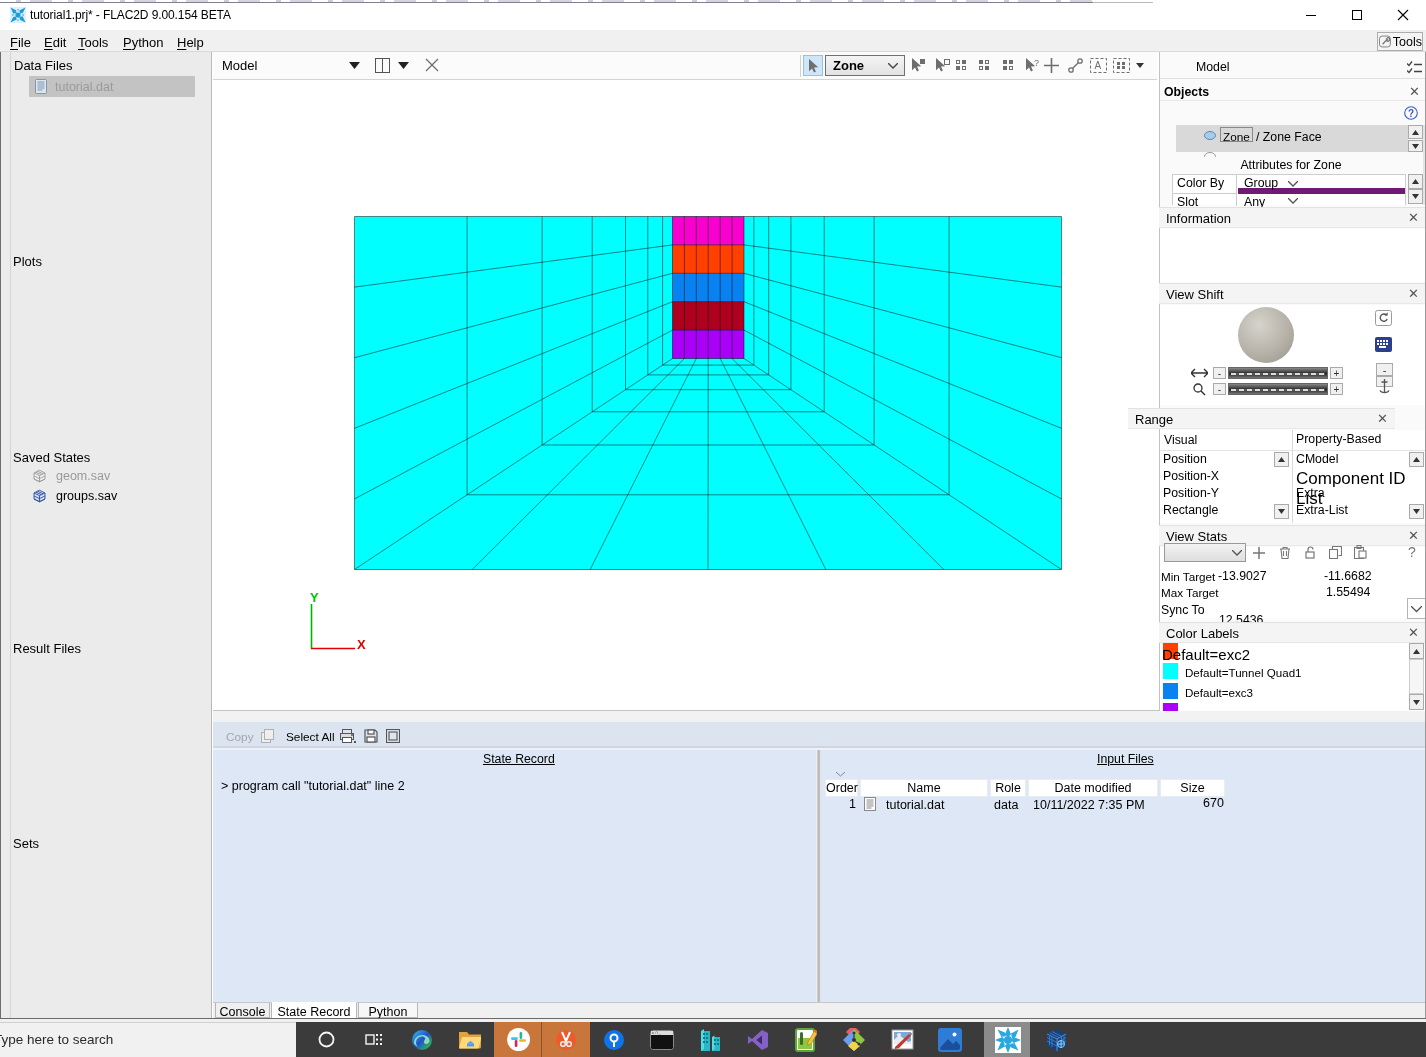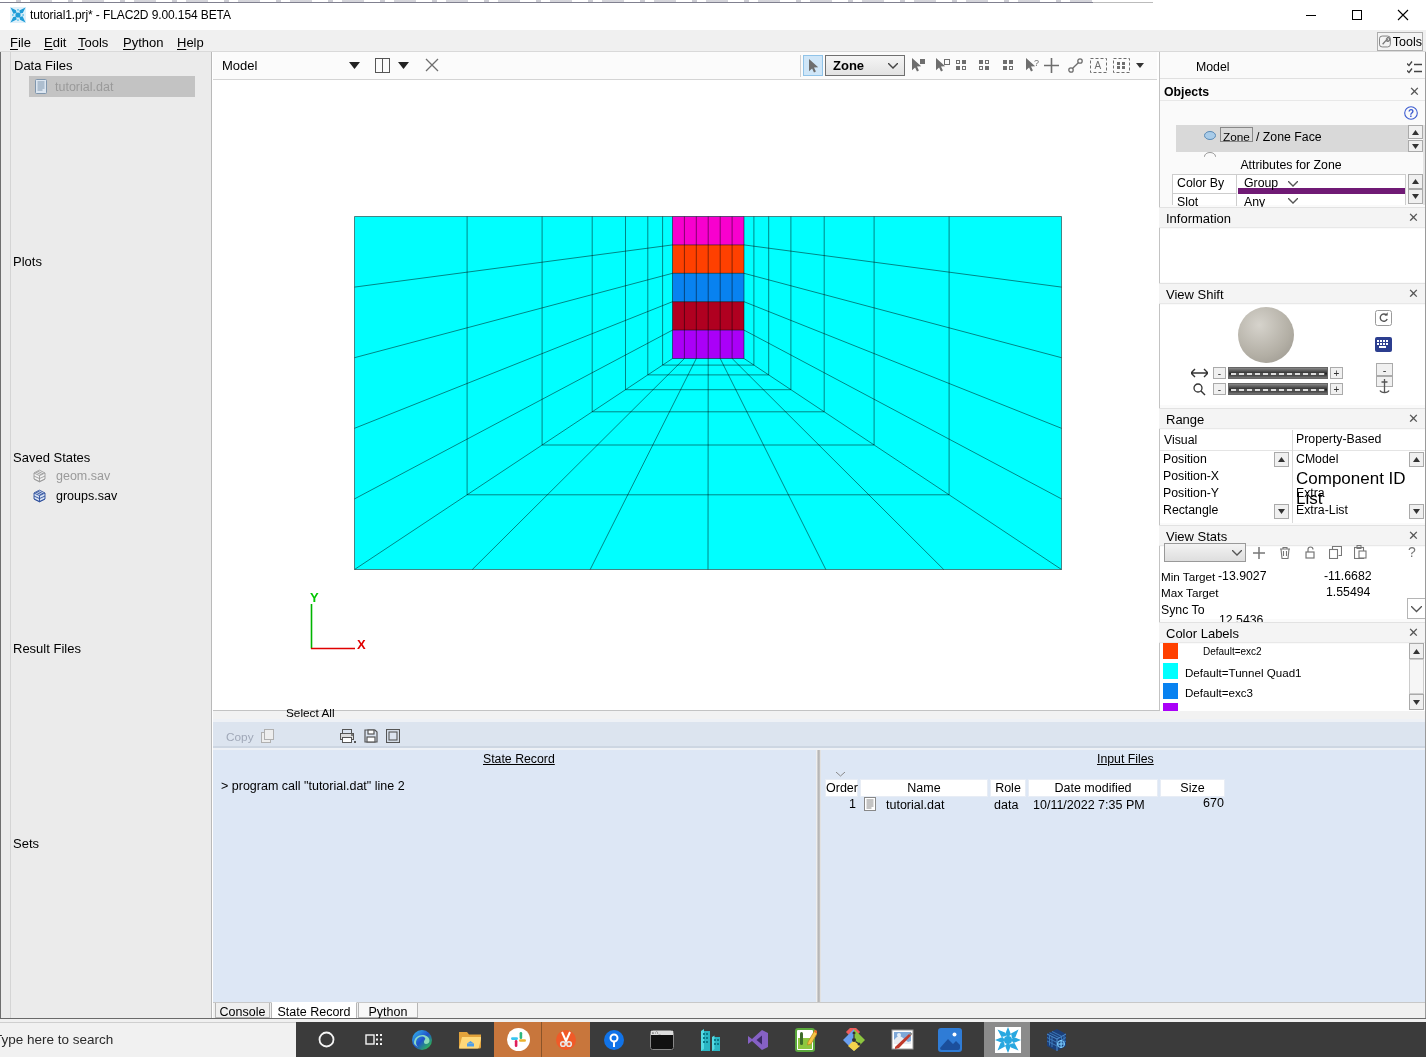--- a/index.html
+++ b/index.html
@@ -301,21 +301,21 @@
 <div class="abs sbtn" style="left:1213px;top:367px;width:13px;height:12px;font-size:10px;">-</div>
 <div class="abs" style="left:1228px;top:367px;width:100px;height:12px;background:linear-gradient(#888,#3a3a3a 45%,#222 55%,#777);border:1px solid #666;background-clip:padding-box;">
     <div style="position:absolute;left:2px;top:5px;right:2px;height:2px;background:repeating-linear-gradient(90deg,#ddd 0 5px,#555 5px 8px);"></div>
   </div>
 <div class="abs sbtn" style="left:1330px;top:367px;width:13px;height:12px;font-size:10px;">+</div>
 <div class="abs sbtn" style="left:1213px;top:383px;width:13px;height:12px;font-size:10px;">-</div>
 <div class="abs" style="left:1228px;top:383px;width:100px;height:12px;background:linear-gradient(#888,#3a3a3a 45%,#222 55%,#777);border:1px solid #666;background-clip:padding-box;">
     <div style="position:absolute;left:2px;top:5px;right:2px;height:2px;background:repeating-linear-gradient(90deg,#ddd 0 5px,#555 5px 8px);"></div>
   </div>
 <div class="abs sbtn" style="left:1330px;top:383px;width:13px;height:12px;font-size:10px;">+</div>
-<div class="sechead" style="left:1159px;top:408px;">
+<div class="sechead" style="left:1128px;top:408px;">
     <span class="t">Range</span>
     <span class="x">✕</span>
   </div>
 <div class="abs" style="left:1160px;top:430px;width:266px;height:93px;background:#fff;"></div>
 <span class="abs" style="left:1164px;top:433px;font-size:12.3px;">Visual</span>
 <span class="abs" style="font-size:12.3px;left:1296px;top:432px;">Property-Based</span>
 <div class="abs" style="left:1160px;top:450px;width:266px;height:1px;background:#e4e4e4;"></div>
 <div class="abs" style="left:1292px;top:430px;width:1px;height:93px;background:#d9d9d9;"></div>
 <span class="abs" style="font-size:12.3px;left:1163px;top:452px;">Position</span>
 <span class="abs" style="font-size:12.3px;left:1163px;top:469px;">Position-X</span>
@@ -384,21 +384,21 @@
 <div class="abs" style="left:1407px;top:598px;width:19px;height:21px;background:#fff;border:1px solid #b5b5b5;"></div>
 <svg class="abs" style="left:1411px;top:606px;" width="11" height="7">
     <path d="M0 0l5.5 5.5L11 0" stroke="#555" stroke-width="1.3" fill="none"></path>
   </svg>
 <div class="sechead" style="left:1159px;top:622px;">
     <span class="t">Color Labels</span>
     <span class="x">✕</span>
   </div>
 <div class="abs" style="left:1160px;top:644px;width:266px;height:67px;background:#fff;"></div>
 <div class="abs" style="left:1163px;top:643px;width:15px;height:16px;background:#ff4000;"></div>
-<span class="abs" style="left:1203px;top:646px;font-size:10px;">Default=exc2</span>
+<span class="abs" style="left:1162px;top:646px;font-size:15px;">Default=exc2</span>
 <div class="abs" style="left:1163px;top:663px;width:15px;height:16px;background:#00ffff;"></div>
 <span class="abs" style="left:1185px;top:666px;font-size:11.6px;">Default=Tunnel Quad1</span>
 <div class="abs" style="left:1163px;top:683px;width:15px;height:16px;background:#0882f0;"></div>
 <span class="abs" style="left:1185px;top:686px;font-size:11.6px;">Default=exc3</span>
 <div class="abs" style="left:1163px;top:703px;width:15px;height:8px;background:#aa00f8;"></div>
 <div class="sbtn" style="left:1409px;top:643px;height:16px;width:15px;">
     <svg width="7" height="5">
       <path d="M0 5h7L3.5 0z" fill="#333"></path>
     </svg>
   </div>
@@ -409,21 +409,21 @@
   </div>
 <div class="abs" style="left:1409px;top:659px;width:15px;height:35px;background:#f6f6f6;border:1px solid #ccc;"></div>
 <div class="abs bottom"></div>
 <div class="abs" style="left:213px;top:711px;width:1213px;height:8px;background:#f2f2f2;"></div>
 <div class="abs btoolbar"></div>
 <span class="abs" style="left:226px;top:730px;color:#a0a8b8;font-size:11.8px;">Copy</span>
 <svg class="abs" style="left:261px;top:729px;" width="14" height="14">
     <rect x="0.5" y="3.5" width="9" height="10" fill="#eee" stroke="#b0b0b0"></rect>
     <rect x="3.5" y="0.5" width="9" height="10" fill="#eee" stroke="#b0b0b0"></rect>
   </svg>
-<span class="abs" style="left:286px;top:706px;font-size:11.8px;">Select All</span>
+<span class="abs" style="left:286px;top:730px;font-size:11.8px;">Select All</span>
 <svg class="abs" style="left:340px;top:729px;" width="16" height="14">
     <g fill="none" stroke="#555">
       <rect x="2.5" y="0.5" width="9" height="4"></rect>
       <rect x="0.5" y="4.5" width="13" height="6" fill="#ddd"></rect>
       <rect x="2.5" y="8.5" width="9" height="5" fill="#fff"></rect>
     </g>
     <circle cx="12" cy="6" r="1" fill="#555"></circle>
     <path d="M14 12l2 2M16 12l-2 2" stroke="#555"></path>
   </svg>
 <svg class="abs" style="left:364px;top:729px;" width="14" height="14">

